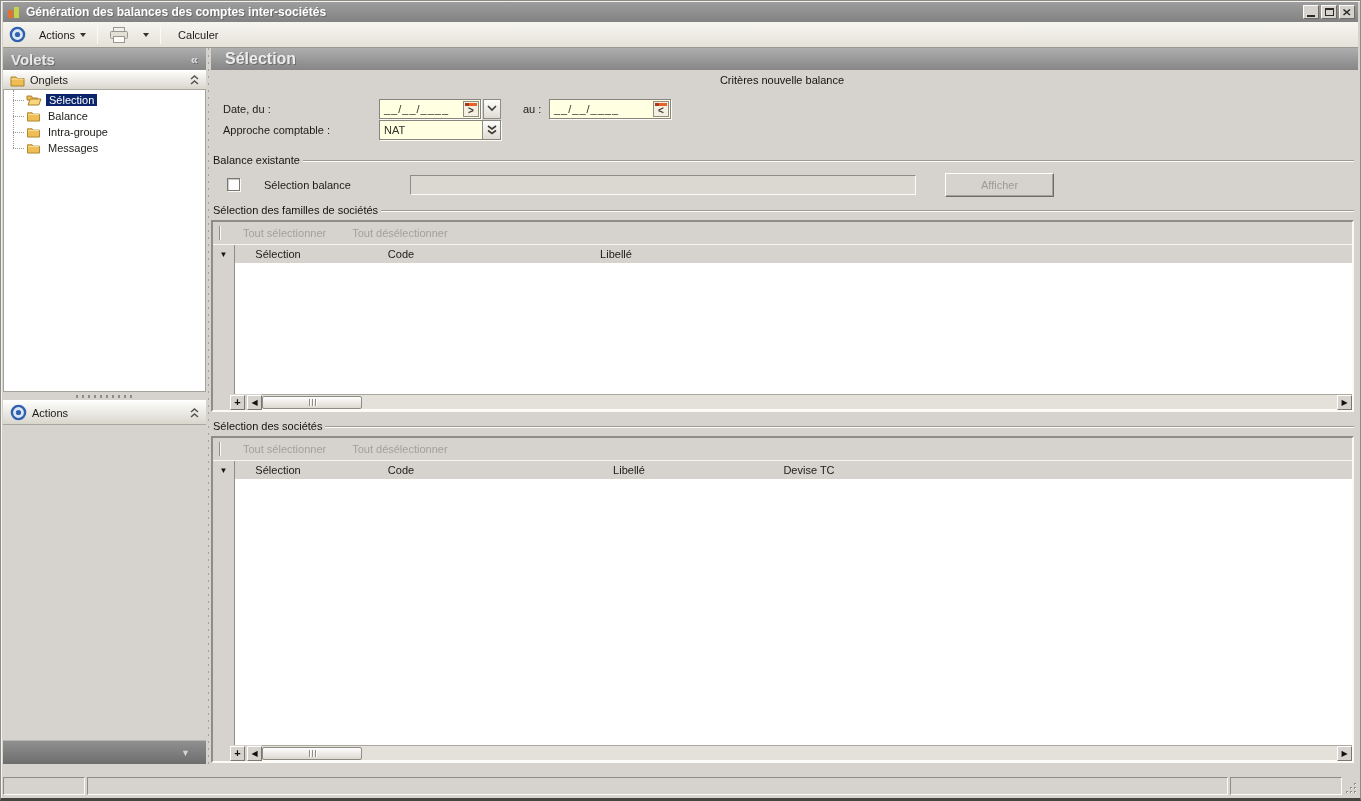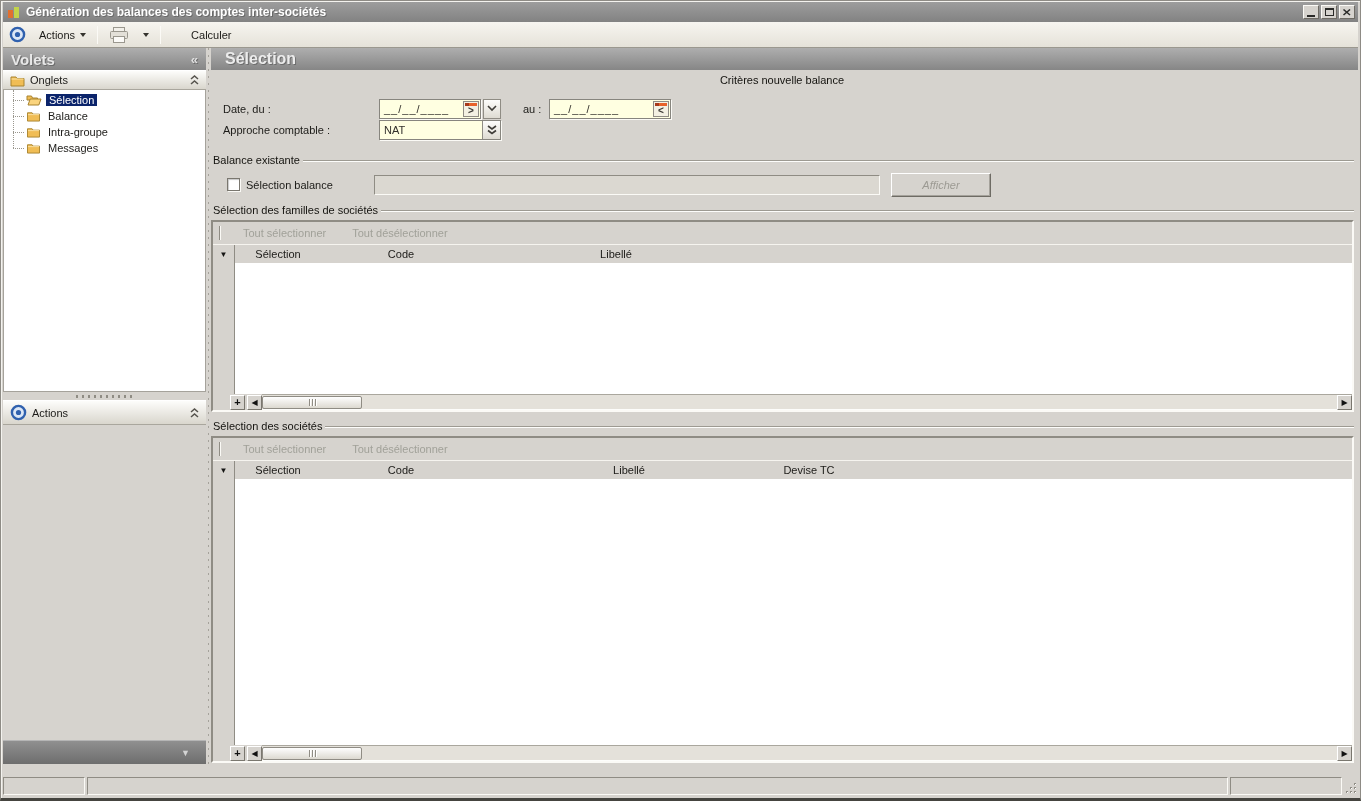--- a/index.html
+++ b/index.html
@@ -186,21 +186,21 @@
       <svg width="20" height="16">
         <rect x="4.5" y="0.5" width="11" height="4" fill="#f2f0ea" stroke="#9a978e"></rect>
         <rect x="1.5" y="4.5" width="17" height="7" rx="1" fill="#e3e0d8" stroke="#9a978e"></rect>
         <rect x="4.5" y="9.5" width="11" height="6" fill="#fbfaf7" stroke="#9a978e"></rect>
       </svg>
     </div>
     <div class="tb-btn">
       <span class="caret"></span>
     </div>
     <div class="tb-sep"></div>
-    <div class="tb-btn" style="margin-left:19px;">
+    <div class="tb-btn" style="margin-left:6px;">
       <span>Calculer</span>
     </div>
   </div>
 
   <div class="middle">
 
     <div class="sidebar">
       <div class="panel-title">
         <span>Volets</span>
         <span class="collapse">«</span>
@@ -324,27 +324,27 @@
               </svg>
             </div>
           </div>
         </div>
 
         <div class="legend" style="margin-top:14px;">
           <span class="legend-label">Balance existante</span>
           <span class="legend-line"></span>
         </div>
 
-        <div class="form-row" style="margin-top:6px; height:25px;">
+        <div class="form-row" style="margin-top:6px; height:25px;gap:18px;">
           <span class="checkbox" style="margin-left:16px;"></span>
           <span style="margin-left:6px; width:128px;">Sélection balance</span>
           <div class="dis-input" style="width:506px;">
             <span></span>
           </div>
-          <div class="push-btn" style="margin-left:11px; width:100px;font-style:italic;">
+          <div class="push-btn" style="margin-left:11px; width:109px;">
             <span class="disabled-text">Afficher</span>
           </div>
         </div>
 
         <div class="legend" style="margin-top:7px;">
           <span class="legend-label">Sélection des familles de sociétés</span>
           <span class="legend-line"></span>
         </div>
 
         <div class="grid g1" style="margin-top:4px; height:192px;">

